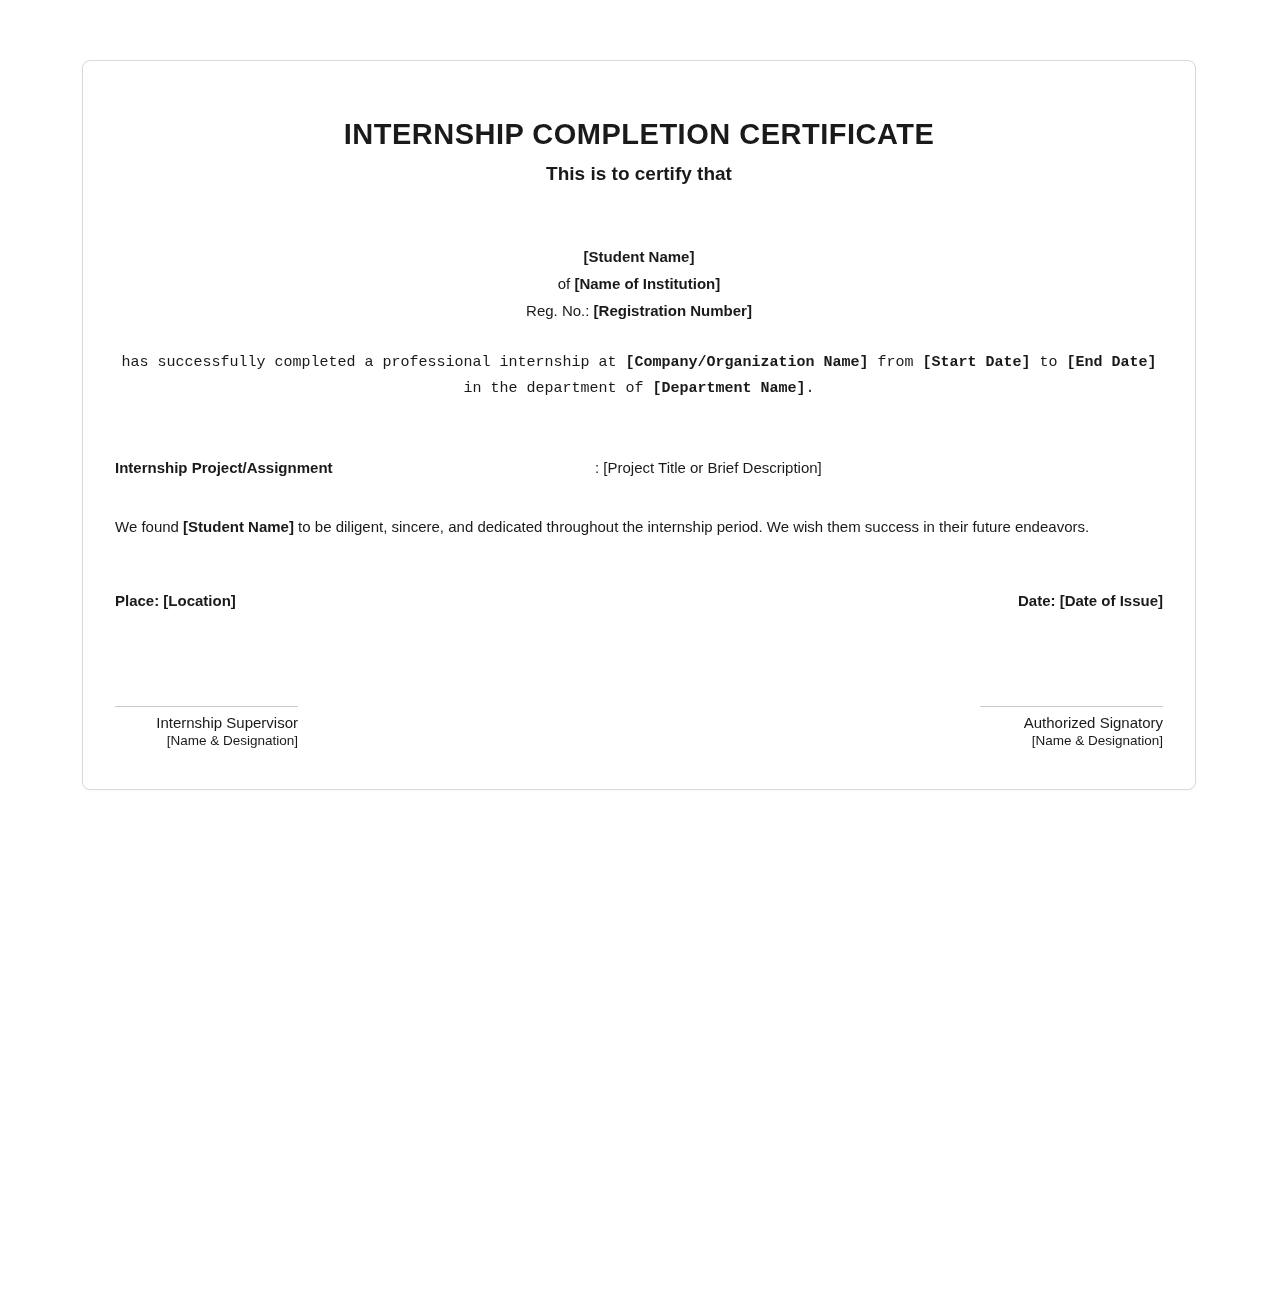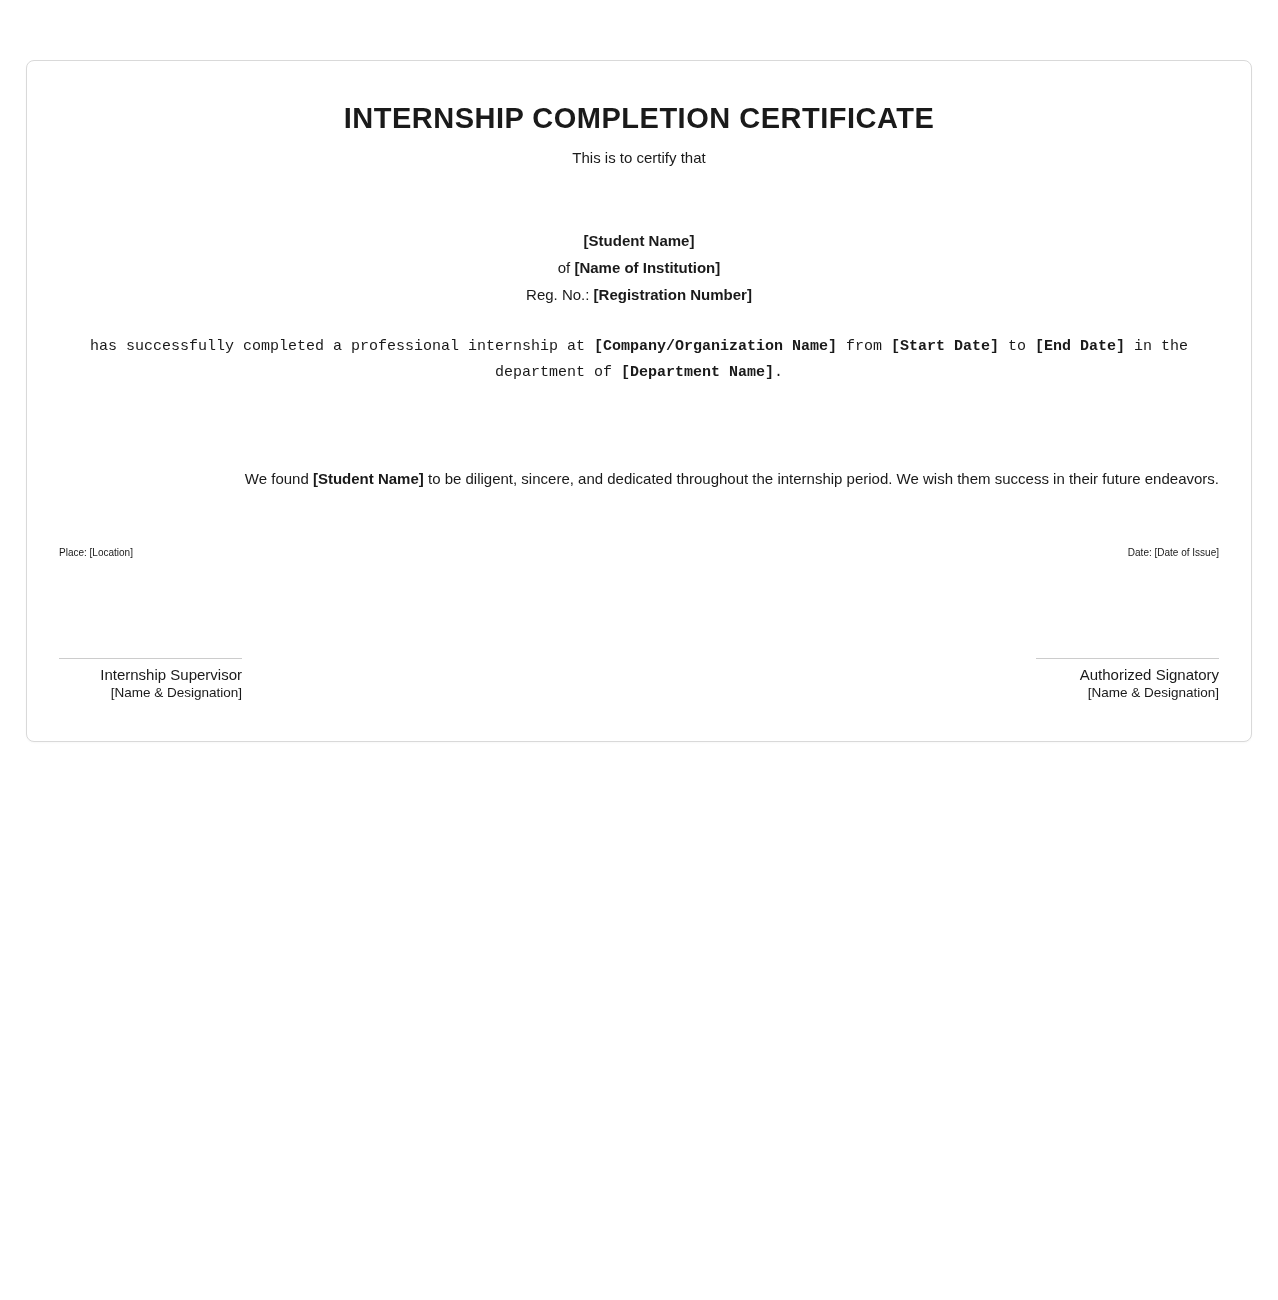--- a/index.html
+++ b/index.html
@@ -15,41 +15,42 @@
     background: var(--background);
     font-family: "Liberation Sans", "DejaVu Sans", sans-serif;
     color: var(--text);
   }
   .page {
     width: 1278px;
     min-height: 1300px;
     background: var(--background);
   }
   .card {
-    width: 1226px;
+    width: 1114px;
     margin: 60px auto 2px auto;
     background: #ffffff;
     border: 1px solid var(--card-border);
     border-radius: 8px;
-    padding: 40px 32px 40px 32px;
+    padding: 56px 32px 40px 32px;
     box-shadow: 0 1px 2px rgba(0,0,0,0.03);
   }
   .title {
     margin: 0;
     font-size: 29px;
     line-height: 34px;
     font-weight: 700;
     letter-spacing: 0.5px;
     text-align: center;
   }
   .subtitle {
     margin: 12px 0 0 0;
-    font-size: 15px;
+    font-size: 19px;
     line-height: 22px;
     text-align: center;
+    font-weight: bold;
   }
   .student-block {
     margin-top: 58px;
     text-align: center;
     font-size: 15px;
     line-height: 27px;
   }
   .student-block p { margin: 0; }
   .bold { font-weight: 700; }
   .intro {
@@ -66,28 +67,29 @@
   .detail-row {
     display: grid;
     grid-template-columns: 480px 1fr;
     line-height: 32px;
   }
   .detail-label { font-weight: 700; }
   .closing {
     margin: 30px 0 0 0;
     font-size: 15px;
     line-height: 26px;
-    text-align: right;
+    text-align: left;
   }
   .footer-row {
     margin-top: 50px;
     display: flex;
     justify-content: space-between;
-    font-size: 10px;
+    font-size: 15px;
     line-height: 22px;
+    font-weight: bold;
   }
   .signature-row {
     margin-top: 94px;
     display: flex;
     justify-content: space-between;
   }
   .signature-block {
     width: 183px;
     border-top: 1px solid var(--signature-line);
     padding-top: 7px;
@@ -115,20 +117,24 @@
       <p class="bold">[Student Name]</p>
       <p><span>of </span><span class="bold">[Name of Institution]</span></p>
       <p><span>Reg. No.: </span><span class="bold">[Registration Number]</span></p>
     </div>
 
     <p class="intro"><span>has successfully completed a professional internship at </span><span class="bold">[Company/Organization Name]</span><span> from </span><span class="bold">[Start Date]</span><span> to </span><span class="bold">[End Date]</span><span> in the department of </span><span class="bold">[Department Name]</span><span>.</span></p>
 
     <div class="details">
       <div class="detail-row">
       </div>
+      <div class="detail-row">
+        <span class="detail-label">Internship Project/Assignment</span>
+        <span class="detail-value">: [Project Title or Brief Description]</span>
+      </div>
     </div>
 
     <p class="closing"><span>We found </span><span class="bold">[Student Name]</span><span> to be diligent, sincere, and dedicated throughout the internship period. We wish them success in their future endeavors.</span></p>
 
     <div class="footer-row">
       <span>Place: [Location]</span>
       <span>Date: [Date of Issue]</span>
     </div>
 
     <div class="signature-row">

